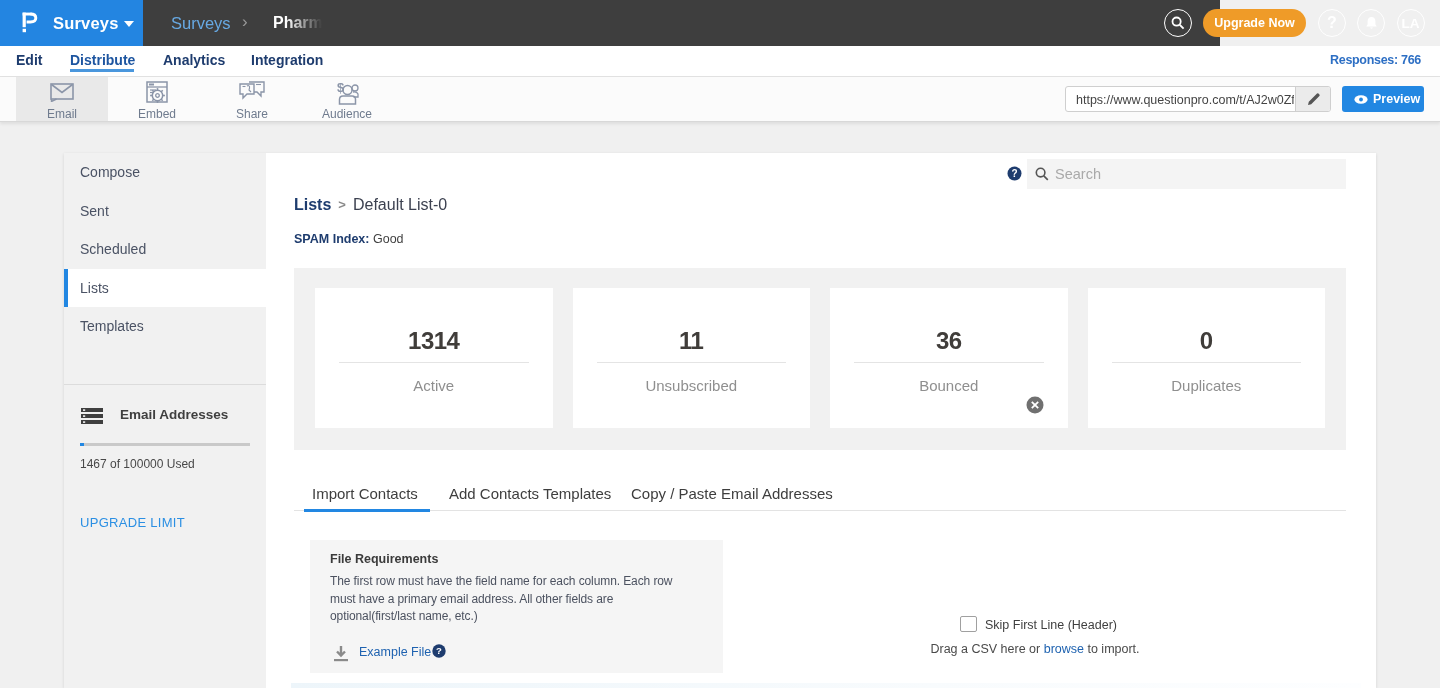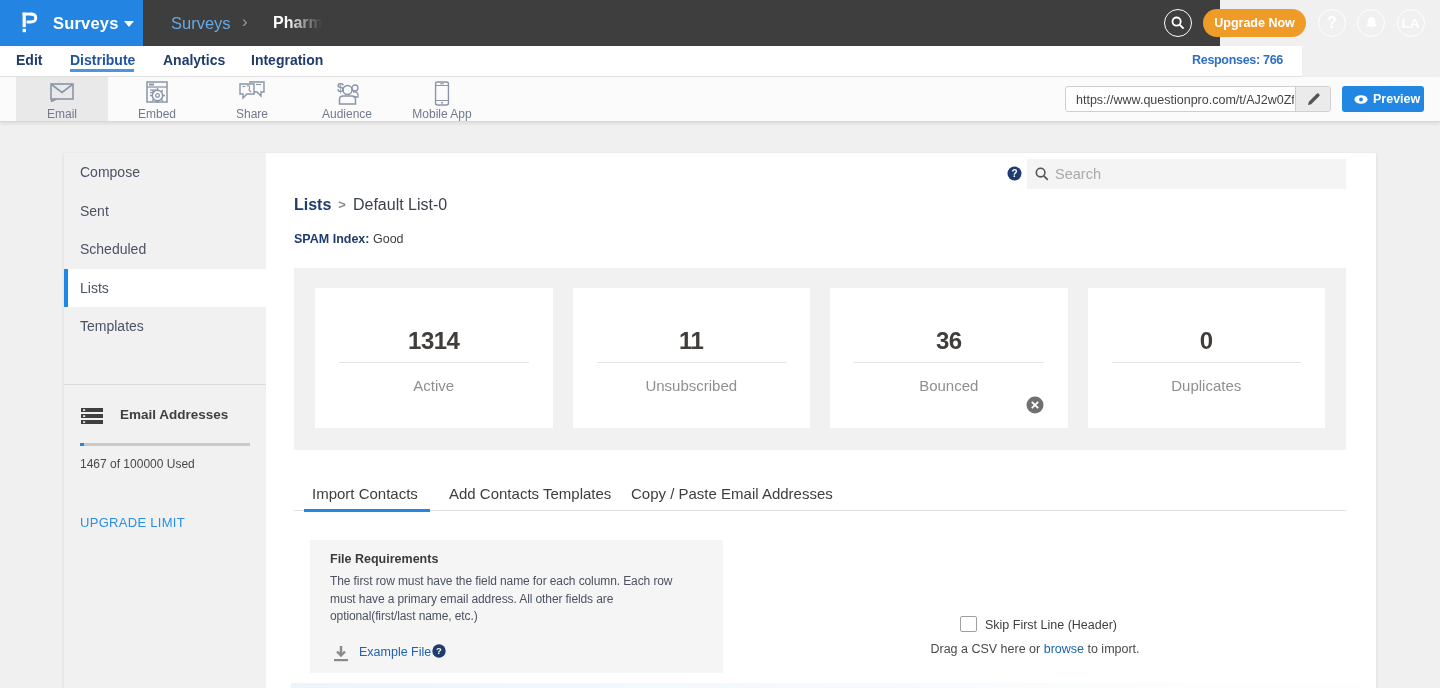--- a/index.html
+++ b/index.html
@@ -13,21 +13,21 @@
   #brandname { position:absolute; left:53px; top:14px; color:#fff; font-size:16.5px; font-weight:700; letter-spacing:0.2px; }
   #caret { position:absolute; left:124px; top:21px; width:0; height:0; border-left:5.5px solid transparent; border-right:5.5px solid transparent; border-top:6px solid #fff; }
   #bc-surveys { position:absolute; left:171px; top:14px; color:#67a9e3; font-size:16.5px; }
   #bc-sep { position:absolute; left:242px; top:12px; color:#999; font-size:17px; }
   #bc-name { position:absolute; left:273px; top:14px; color:#fff; font-size:16px; font-weight:700; }
   #bc-fade { position:absolute; left:286px; top:0; width:50px; height:46px; background:linear-gradient(to right, rgba(62,62,62,0), #3e3e3e 72%); }
   .topcircle { position:absolute; top:9px; width:28px; height:28px; border:1.5px solid #fff; border-radius:50%; display:flex; align-items:center; justify-content:center; color:#fff; }
   #upgrade { position:absolute; left:1203px; top:9px; width:103px; height:28px; background:#ef9b28; border-radius:14px; color:#fff; font-size:12.5px; font-weight:700; text-align:center; line-height:28px; }
 
   
-  #navrow { position:absolute; top:46px; left:0; width:1302px; height:31px; background:#fff; border-bottom:1px solid #e2e2e2; }
+  #navrow { position:absolute; top:46px; left:0; width:1440px; height:31px; background:#fff; border-bottom:1px solid #e2e2e2; }
   .navtab { position:absolute; top:6px; font-size:14px; font-weight:700; color:#1e3c6e; }
   #tab-distribute { color:#1d55a0; }
   #dist-underline { position:absolute; left:70px; top:23px; width:64px; height:2.5px; background:#4a97dd; }
   #responses { position:absolute; right:19px; top:7px; color:#2d6fc4; font-size:12.5px; font-weight:700; letter-spacing:-0.3px; }
 
   
   #toolrow { position:absolute; top:77px; left:0; width:1440px; height:45px; background:#fbfbfb; border-bottom:1px solid #d8d8d8; box-shadow:0 2px 3px rgba(0,0,0,0.08); }
   #email-active { position:absolute; left:16px; top:0; width:92px; height:44px; background:#e9e9e9; }
   .toolitem { position:absolute; top:0; width:92px; height:44px; text-align:center; }
   .toolitem .lbl { position:absolute; width:100%; top:30px; font-size:12px; color:#6f7b8e; }
@@ -185,30 +185,20 @@
   <div class="toolitem" style="left:301px">
     <svg class="ticon" width="26" height="25" viewBox="0 0 26 25">
       <text x="3" y="11" font-size="13" font-weight="bold" fill="#8b95a8">$</text>
       <circle cx="13.5" cy="9" r="4.5" fill="none" stroke="#8b95a8" stroke-width="1.5"></circle>
       <circle cx="21" cy="7" r="3" fill="none" stroke="#8b95a8" stroke-width="1.3"></circle>
       <path d="M19 11 Q23 10.5 24 13 L24 16 L19.5 16" fill="none" stroke="#8b95a8" stroke-width="1.3"></path>
       <path d="M5.5 23 L5.5 18.5 Q5.5 15 9 15 L18 15 Q21.5 15 21.5 18.5 L21.5 23 Z" fill="none" stroke="#8b95a8" stroke-width="1.5"></path>
     </svg>
     <div class="lbl">Audience</div>
   </div>
-  <div class="toolitem" style="left:396px">
-    <svg class="ticon" width="15" height="25" viewBox="0 0 15 25">
-      <rect x="1" y="1" width="13" height="23" rx="2" fill="none" stroke="#8b95a8" stroke-width="1.5"></rect>
-      <line x1="1" y1="4.5" x2="14" y2="4.5" stroke="#8b95a8" stroke-width="1.2"></line>
-      <line x1="1" y1="19.5" x2="14" y2="19.5" stroke="#8b95a8" stroke-width="1.2"></line>
-      <circle cx="7.5" cy="21.8" r="1" fill="#8b95a8"></circle>
-      <line x1="5.5" y1="2.8" x2="9.5" y2="2.8" stroke="#8b95a8" stroke-width="1"></line>
-    </svg>
-    <div class="lbl">Mobile App</div>
-  </div>
 
   <div id="urlbox">
     <div id="urltext">https://www.questionpro.com/t/AJ2w0Z​fcl</div>
     <div id="pencilseg">
       <svg style="position:absolute;left:10px;top:4px" width="16" height="16" viewBox="0 0 16 16">
         <path d="M2 14 L2.8 10.8 L11 2.6 Q11.8 1.8 12.8 2.8 L13.2 3.2 Q14.2 4.2 13.4 5 L5.2 13.2 Z" fill="#555"></path>
       </svg>
     </div>
   </div>
   <div id="previewbtn">

